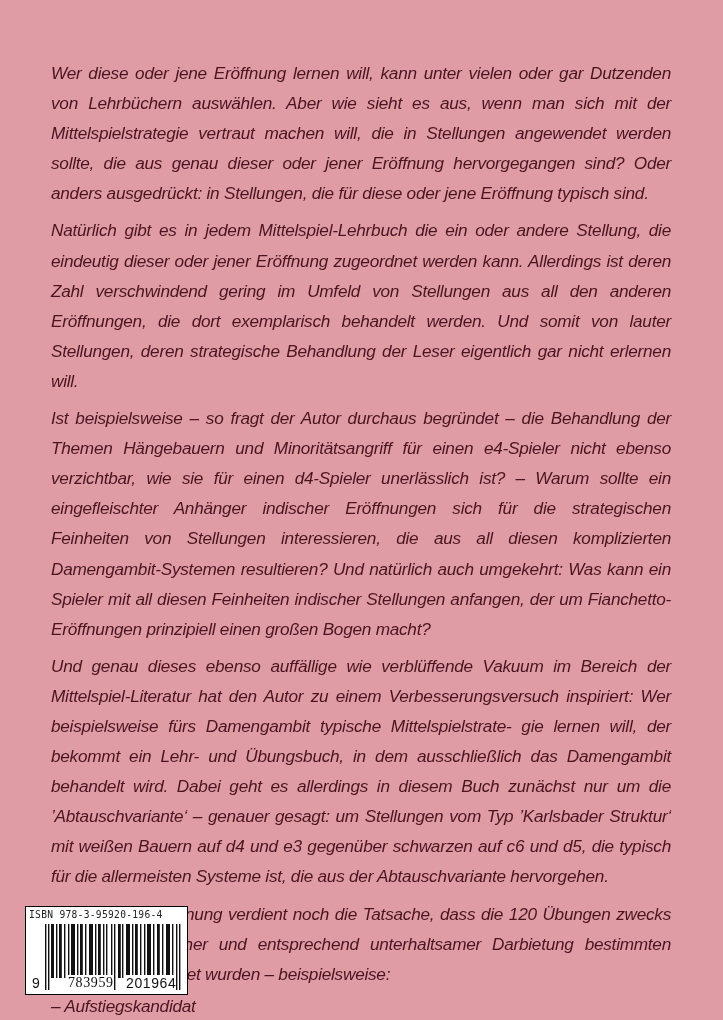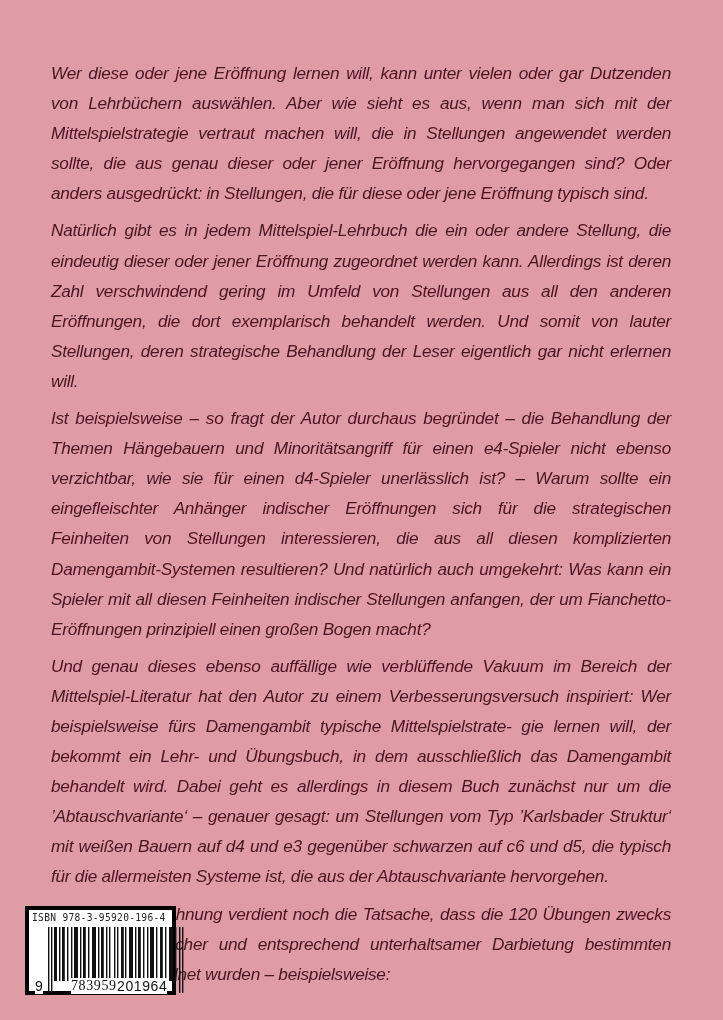--- a/index.html
+++ b/index.html
@@ -12,22 +12,22 @@
   }
   .page { position:absolute; left:51px; top:58px; width:620px;font-style:italic; }
   .para {
     font-size:17.2px; line-height:30.1px;
     text-align:justify; margin:0 0 7px 0;
     letter-spacing:-0.25px;
   }
   .list { margin:0; padding:0; list-style:none; }
   .list li { font-size:17.2px; line-height:30.1px; letter-spacing:-0.25px; }
   .barcode-box {
-    position:absolute; left:25px; top:906px; width:151px; height:89px;
-    background:#fff; border:4px solid #000000; box-sizing:border-box;
+    position:absolute; left:25px; top:906px; width:163px; height:89px;
+    background:#fff; border:1px solid #000000; box-sizing:border-box;
   }
   .isbn-text {
     position:absolute; left:3px; top:2px;
     font-family:"DejaVu Sans Mono", monospace; font-size:9.6px; color:#222;
     letter-spacing:0.3px; white-space:nowrap;
   }
   .bars { position:absolute; left:19px; top:17px; width:137px; height:66px; }
   .digits {
     position:absolute; top:68px; font-family:"Liberation Sans", sans-serif;
     font-size:14px; color:#111; background:#fff; line-height:16px;
@@ -35,20 +35,24 @@
 </style>
 </head>
 <body>
 
 <div class="page">
   <p class="para">Wer diese oder jene Eröffnung lernen will, kann unter vielen oder gar Dutzenden von Lehrbüchern auswählen. Aber wie sieht es aus, wenn man sich mit der Mittelspielstrategie vertraut machen will, die in Stellungen angewendet werden sollte, die aus genau dieser oder jener Eröffnung hervorgegangen sind? Oder anders ausgedrückt: in Stellungen, die für diese oder jene Eröffnung typisch sind.</p>
   <p class="para">Natürlich gibt es in jedem Mittelspiel-Lehrbuch die ein oder andere Stellung, die eindeutig dieser oder jener Eröffnung zugeordnet werden kann. Allerdings ist deren Zahl verschwindend gering im Umfeld von Stellungen aus all den anderen Eröffnungen, die dort exemplarisch behandelt werden. Und somit von lauter Stellungen, deren strategische Behandlung der Leser eigentlich gar nicht erlernen will.</p>
   <p class="para">Ist beispielsweise – so fragt der Autor durchaus begründet – die Behandlung der Themen Hängebauern und Minoritätsangriff für einen e4-Spieler nicht ebenso verzichtbar, wie sie für einen d4-Spieler unerlässlich ist? – Warum sollte ein eingefleischter Anhänger indischer Eröffnungen sich für die strategi­schen Feinheiten von Stellungen interessieren, die aus all diesen komplizierten Damengambit-Systemen resultieren? Und natürlich auch umgekehrt: Was kann ein Spieler mit all diesen Feinheiten indischer Stellungen anfangen, der um Fianchetto-Eröffnungen prinzipiell einen großen Bogen macht?</p>
   <p class="para">Und genau dieses ebenso auffällige wie verblüffende Vakuum im Bereich der Mittelspiel-Literatur hat den Autor zu einem Verbesserungsversuch inspiriert: Wer beispielsweise fürs Damengambit typische Mittelspielstrate- gie lernen will, der bekommt ein Lehr- und Übungsbuch, in dem ausschließlich das Damengambit behandelt wird. Dabei geht es allerdings in diesem Buch zunächst nur um die ’Abtauschvariante‘ – genauer gesagt: um Stellungen vom Typ ’Karlsbader Struktur‘ mit weißen Bauern auf d4 und e3 gegenüber schwar­zen auf c6 und d5, die typisch für die allermeisten Systeme ist, die aus der Abtauschvariante hervorgehen.</p>
   <p class="para" style="margin-bottom:2px">Besondere Erwähnung verdient noch die Tatsache, dass die 120 Übungen zwecks abwechslungsreicher und entsprechend unterhaltsamer Darbietung bestimmten Themen zugeordnet wurden – beispielsweise:</p>
+  <ul class="list">
+    <li>– Aufstiegskandidat</li>
+
+  </ul>
 
 </div>
 
 <div class="barcode-box">
   <div class="isbn-text">ISBN 978-3-95920-196-4</div>
   <svg class="bars" viewBox="0 0 137 66" preserveAspectRatio="none">
     <g fill="#111">
       <rect x="0" y="0" width="1.4" height="66"></rect>
         <rect x="3" y="0" width="1.4" height="66"></rect>
       <rect x="6" y="0" width="3" height="54"></rect>
@@ -79,14 +83,14 @@
         <rect x="112" y="0" width="2.8" height="54"></rect>
       <rect x="117" y="0" width="1.4" height="54"></rect>
         <rect x="121" y="0" width="4" height="54"></rect>
       <rect x="127" y="0" width="1.4" height="54"></rect>
       <rect x="131" y="0" width="1.4" height="66"></rect>
         <rect x="134" y="0" width="1.4" height="66"></rect>
     </g>
   </svg>
   <span class="digits" style="left:6px;">9</span>
   <span class="digits" style="left:42px; letter-spacing:0.6px;font-family:Liberation Serif, serif;">783959</span>
-  <span class="digits" style="left:88px; letter-spacing:0.6px;">201964</span>
+  <span class="digits" style="left:100px; letter-spacing:0.6px;">201964</span>
 </div>
 
 </body></html>

